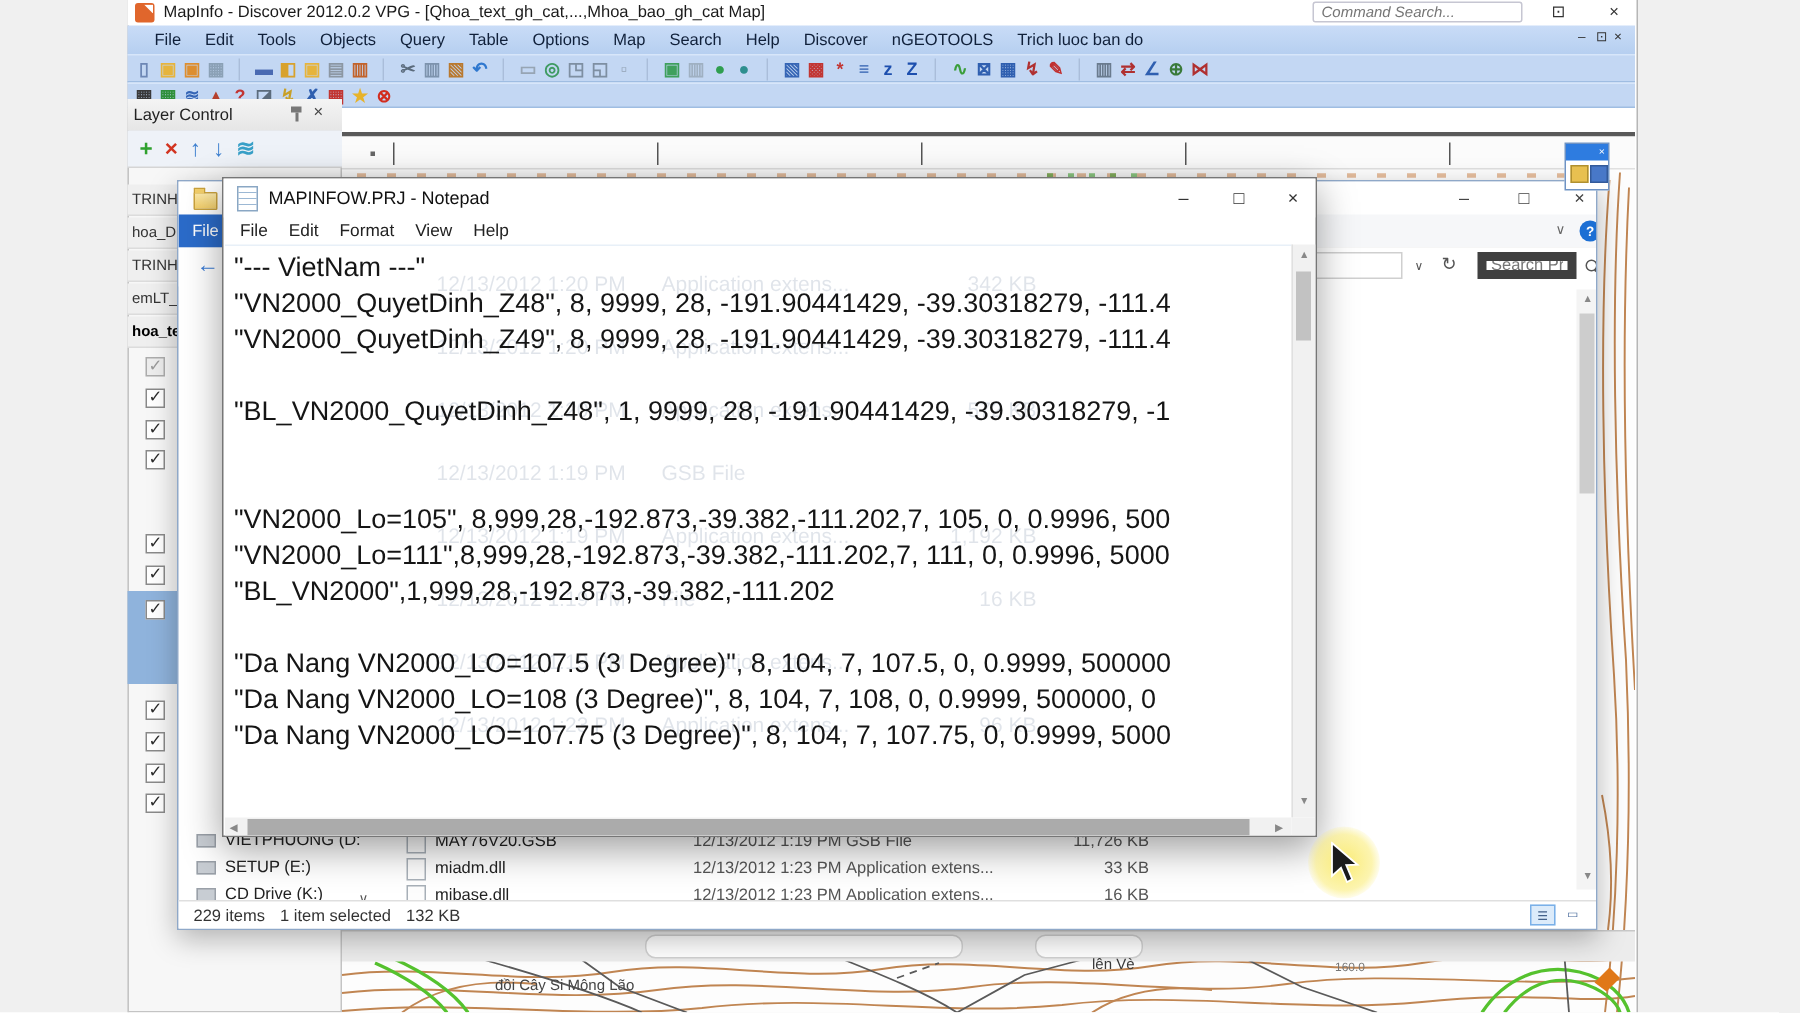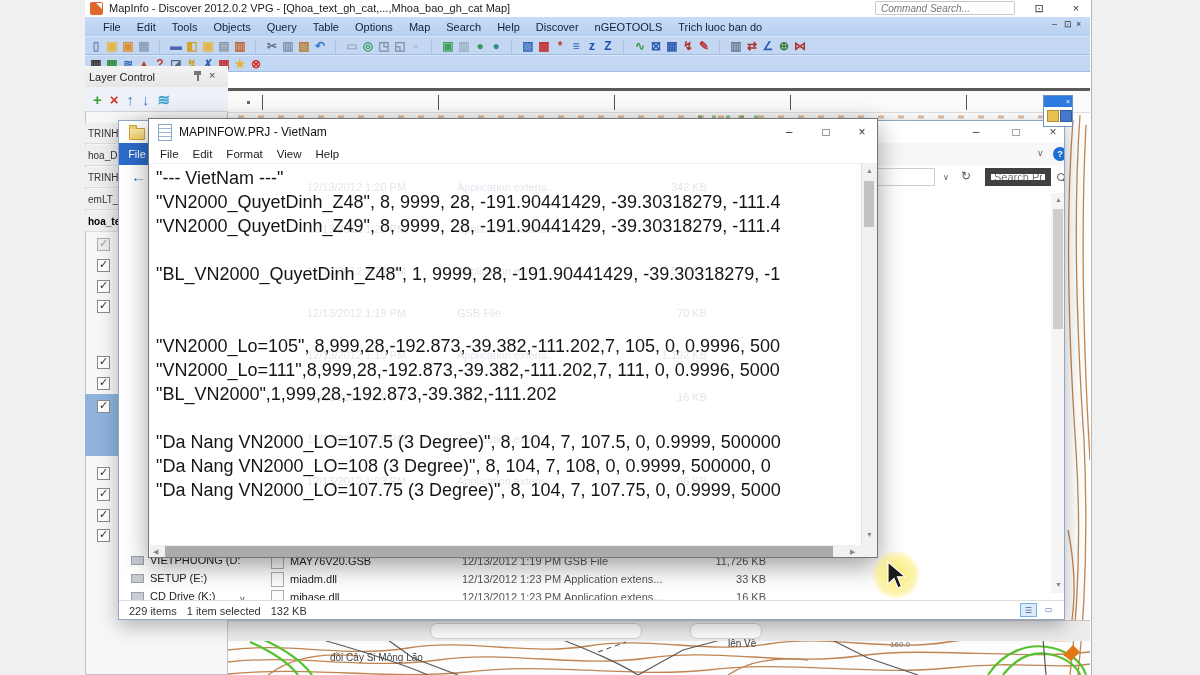--- a/index.html
+++ b/index.html
@@ -100,21 +100,21 @@
            box-shadow:0 8px 24px rgba(0,0,0,.38);z-index:40;overflow:hidden}
   #np-titlebar{position:absolute;left:0;top:0;width:100%;height:26px;background:#fff}
   .npicon{position:absolute;left:9px;top:5px;width:12px;height:15px;background:repeating-linear-gradient(#fff 0 3px,#9cb8d4 3px 4px);border:1px solid #8aa7c4}
   #np-title{position:absolute;left:30px;top:6px;font-size:12px;color:#111}
   .np-btn{position:absolute;top:0;width:30px;height:26px;text-align:center;line-height:26px;font-size:12px;color:#333}
   #np-menubar{position:absolute;left:0;top:26px;width:100%;height:18px;display:flex;align-items:center;padding-left:4px;box-sizing:border-box}
   #np-menubar .menu-item{padding:0 7px;font-size:11.5px;color:#222}
   #np-content{position:absolute;left:1px;top:44px;width:711px;height:382px;overflow:hidden;border-top:1px solid #e8f0f8;
               font-family:"Liberation Sans",sans-serif;font-size:18px;color:#151515;padding:2px 0 0 6px;box-sizing:border-box}
   .nline{height:24px;line-height:24px;white-space:pre;overflow:hidden}
-  #np-ghost{position:absolute;left:158px;top:62px;width:540px;opacity:.13;color:#1a3a66;font-size:11px;pointer-events:none}
+  #np-ghost{position:absolute;left:142px;top:62px;width:540px;opacity:.13;color:#1a3a66;font-size:14px;pointer-events:none}
   .grow{height:42px;display:flex}
   .gdate{width:150px}.gtype{width:170px}.gsize{width:80px;text-align:right}
   #np-vscroll{position:absolute;left:712px;top:44px;width:16px;height:382px;background:#f1f1f1;border-left:1px solid #e0e0e0;box-sizing:border-box}
   #np-vthumb{position:absolute;left:715px;top:62px;width:10px;height:46px;background:#c2c2c2}
   #np-hscroll{position:absolute;left:1px;top:426px;width:711px;height:13px;background:#f1f1f1}
   #np-hthumb{position:absolute;left:16px;top:427px;width:668px;height:11px;background:#ababab}
   #np-corner{position:absolute;left:712px;top:426px;width:16px;height:13px;background:#f1f1f1}
   
   #cursor-halo{left:872px;top:551px;width:48px;height:48px;border-radius:50%;z-index:60;
                background:radial-gradient(circle,rgba(250,235,110,.95) 0%,rgba(250,235,110,.55) 55%,rgba(250,235,110,0) 75%)}
@@ -383,21 +383,21 @@
     <div id="ex-scroll">
       <span class="scr-arrow" style="left:4px;top:3px">▲</span>
       <span class="scr-arrow" style="left:4px;top:388px">▼</span>
     </div>
     <div id="ex-thumb"></div>
   </div>
 
   <div class="abs" id="notepad">
     <div id="np-titlebar">
       <span class="npicon"></span>
-      <span id="np-title">MAPINFOW.PRJ - VietNam</span>
+      <span id="np-title">MAPINFOW.PRJ - Notepad</span>
       <span class="np-btn" style="left:625px">–</span>
       <span class="np-btn" style="left:662px">□</span>
       <span class="np-btn" style="left:698px">×</span>
     </div>
     <div id="np-menubar">
 
     <span class="menu-item">File</span>
         <span class="menu-item">Edit</span>
         <span class="menu-item">Format</span>
         <span class="menu-item">View</span>
@@ -415,21 +415,20 @@
         <span class="gtype">Application extens...</span>
       </div>
         <div class="grow">
         <span class="gdate">12/13/2012 1:20 PM</span>
         <span class="gtype">Application extens...</span>
         <span class="gsize">572 KB</span>
       </div>
         <div class="grow">
         <span class="gdate">12/13/2012 1:19 PM</span>
         <span class="gtype">GSB File</span>
-        <span class="gsize">70 KB</span>
       </div>
         <div class="grow">
         <span class="gdate">12/13/2012 1:19 PM</span>
         <span class="gtype">Application extens...</span>
         <span class="gsize">1,192 KB</span>
       </div>
         <div class="grow">
         <span class="gdate">12/13/2012 1:19 PM</span>
         <span class="gtype">File</span>
         <span class="gsize">16 KB</span>

